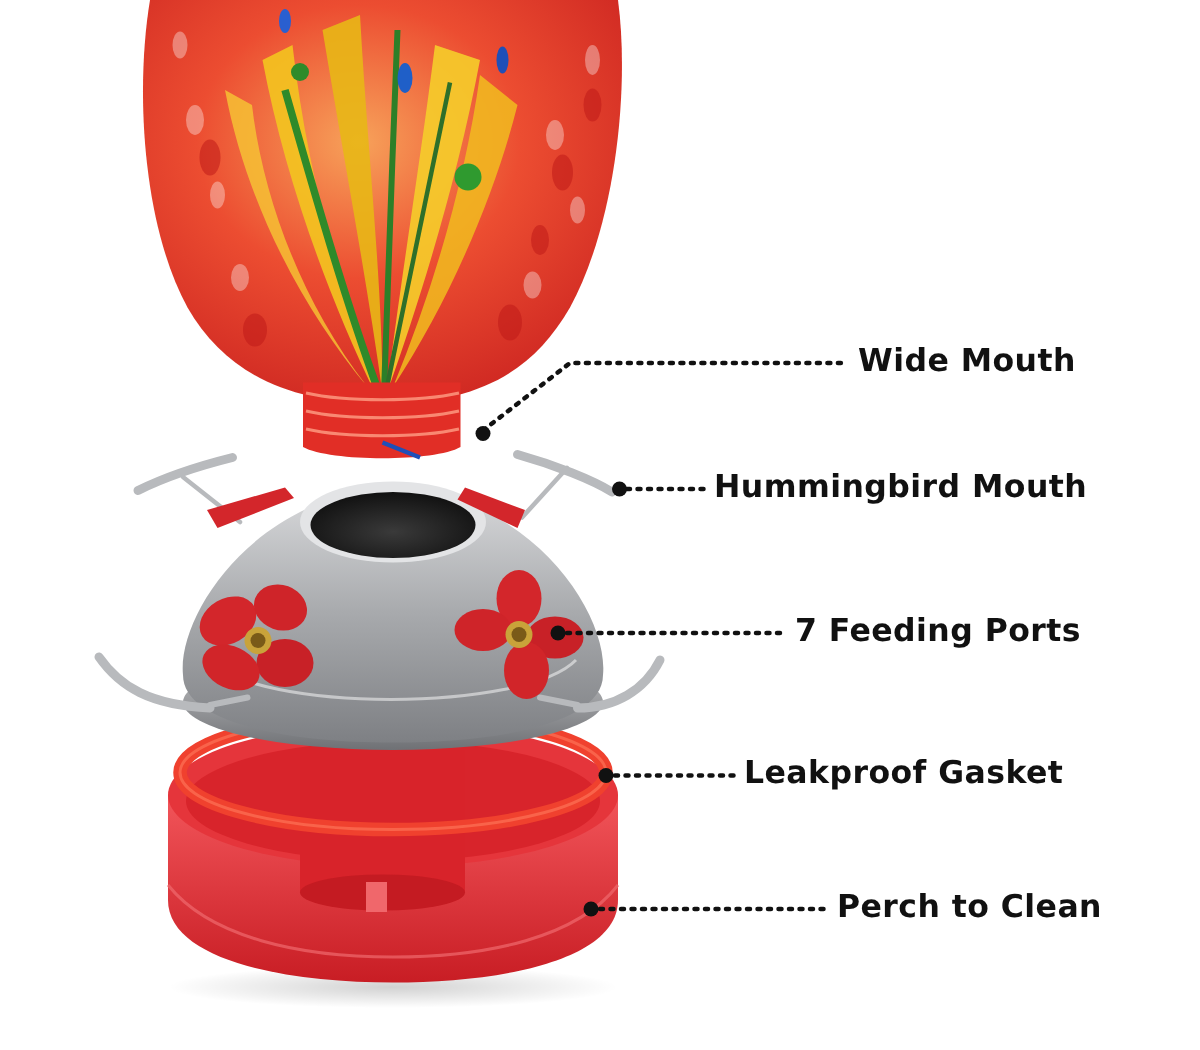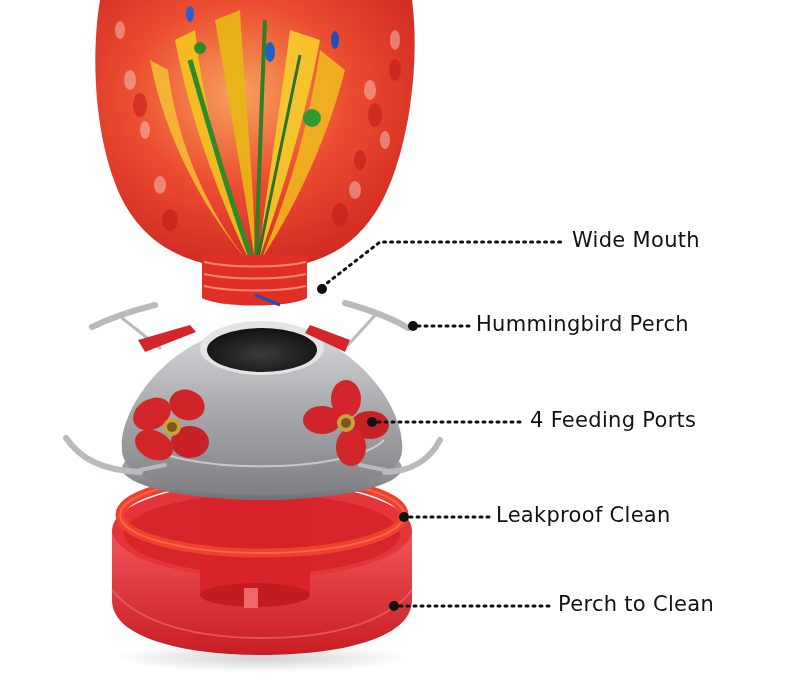--- a/index.html
+++ b/index.html
@@ -1,18 +1,18 @@
 <!DOCTYPE html>
 <html><head>
 <meta charset="utf-8">
 <style>
   html,body{margin:0;padding:0;background:#ffffff;}
   body{width:800px;height:700px;position:relative;overflow:hidden;font-family:"DejaVu Sans","Liberation Sans",sans-serif;}
   .art{position:absolute;left:0;top:0;width:800px;height:700px;}
-  .label{position:absolute;font-weight:normal;font-size:21px;color:#111;white-space:nowrap;letter-spacing:0.3px;}
+  .label{position:absolute;font-weight:bold;font-size:21px;color:#111;white-space:nowrap;letter-spacing:0.3px;}
 </style>
 </head>
 <body>
 
 <svg class="art" viewBox="0 0 800 700" xmlns="http://www.w3.org/2000/svg">
   <defs>
     <radialGradient id="glassGrad" cx="0.45" cy="0.35" r="0.75">
       <stop offset="0" stop-color="#f7a25a"></stop>
       <stop offset="0.45" stop-color="#ec4d31"></stop>
       <stop offset="1" stop-color="#c9201f"></stop>
@@ -150,16 +150,16 @@
     <path d="M378,422 L524,422" stroke="#111" stroke-width="3" stroke-dasharray="2 5" stroke-linecap="round" fill="none"></path>
     <circle cx="372" cy="422" r="5"></circle>
     <path d="M410,517 L490,517" stroke="#111" stroke-width="3" stroke-dasharray="2 5" stroke-linecap="round" fill="none"></path>
     <circle cx="404" cy="517" r="5"></circle>
     <path d="M400,606 L552,606" stroke="#111" stroke-width="3" stroke-dasharray="2 5" stroke-linecap="round" fill="none"></path>
     <circle cx="394" cy="606" r="5"></circle>
   </g>
 </svg>
 
 <div class="label" style="left:572px;top:228px;">Wide Mouth</div>
-<div class="label" style="left:476px;top:312px;">Hummingbird Perch</div>
-<div class="label" style="left:530px;top:408px;">4 Feeding Ports</div>
-<div class="label" style="left:496px;top:503px;">Leakproof Clean</div>
+<div class="label" style="left:476px;top:312px;">Hummingbird Mouth</div>
+<div class="label" style="left:530px;top:408px;">7 Feeding Ports</div>
+<div class="label" style="left:496px;top:503px;">Leakproof Gasket</div>
 <div class="label" style="left:558px;top:592px;">Perch to Clean</div>
 
 </body></html>

